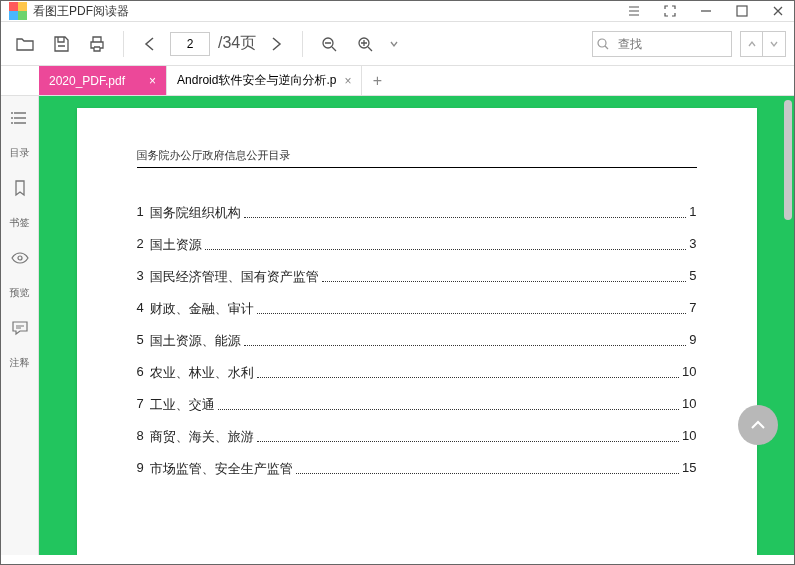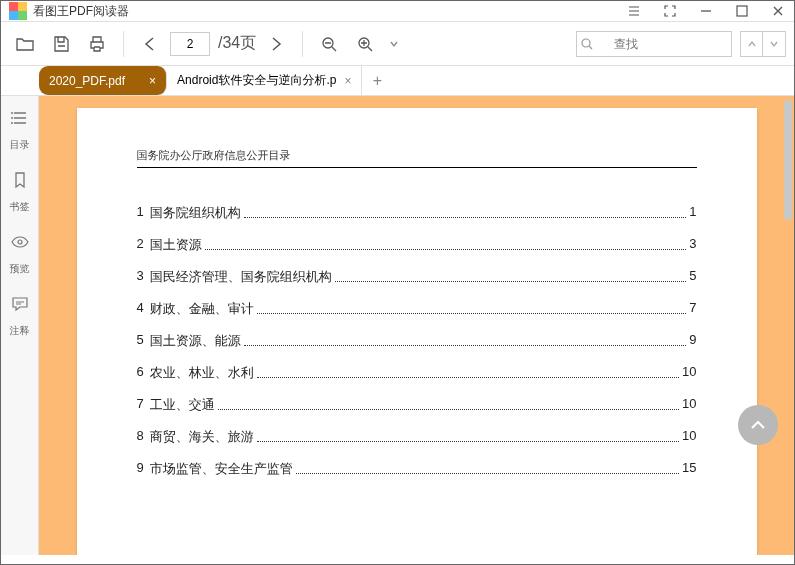--- a/index.html
+++ b/index.html
@@ -10,36 +10,36 @@
 .logo-top { display: flex; height: 9px; }
 .logo-sq { width: 9px; height: 9px; }
 .app-title { font-size: 12px; color: #333; flex: 1; }
 .win-controls { display: flex; gap: 20px; }
 .win-btn { width: 16px; height: 16px; display: flex; align-items: center; justify-content: center; color: #555; cursor: pointer; }
 .toolbar { height: 44px; display: flex; align-items: center; padding: 0 8px; border-bottom: 1px solid #e0e0e0; gap: 4px; }
 .tbtn { width: 32px; height: 32px; display: flex; align-items: center; justify-content: center; color: #555; cursor: pointer; }
 .vsep { width: 1px; height: 26px; background: #e0e0e0; margin: 0 6px; }
 .page-input { width: 40px; height: 24px; border: 1px solid #ccc; text-align: center; font-size: 12px; }
 .page-total { font-size: 16px; color: #555; margin-left: 4px; }
-.search-box { margin-left: auto; display: flex; align-items: center; border: 1px solid #ccc; height: 26px; width: 156px; padding: 0 3px; gap: 20px; }
+.search-box { margin-left: auto; display: flex; align-items: center; border: 1px solid #ccc; height: 26px; width: 140px; padding: 0 3px; gap: 8px; }
 .search-input { border: none; outline: none; width: 90px; font-size: 12px; color: #999; }
 .nav-updown { display: flex; border: 1px solid #ccc; height: 26px; margin-left: 4px; }
 .nav-ud-btn { width: 22px; display: flex; align-items: center; justify-content: center; color: #888; border-right: 1px solid #ccc; cursor: pointer; }
 .nav-ud-btn:last-child { border-right: none; }
 .tabbar { height: 30px; display: flex; align-items: stretch; border-bottom: 1px solid #e0e0e0; padding-left: 38px; }
 .tab { display: flex; align-items: center; padding: 0 10px; font-size: 12px; border-right: 1px solid #e0e0e0; cursor: pointer; }
-.tab.active { background: #a16207; color: #fff; border-radius: 9px; }
+.tab.active { background: #ec4899; color: #fff; }
 .tab-close { margin-left: 24px; font-size: 12px; }
 .tab.inactive .tab-close { color: #888; margin-left: 8px; }
 .tab-add { width: 30px; display: flex; align-items: center; justify-content: center; color: #888; cursor: pointer; }
 .body-area { display: flex; height: calc(100% - 104px); }
 .sidebar { width: 38px; background: #f7f7f7; border-right: 1px solid #e0e0e0; display: flex; flex-direction: column; align-items: center; padding-top: 12px; gap: 18px; }
-.side-item { display: flex; flex-direction: column; align-items: center; gap: 10px; color: #666; cursor: pointer; font-size: 10px; }
+.side-item { display: flex; flex-direction: column; align-items: center; gap: 18px; color: #666; cursor: pointer; font-size: 10px; }
 .side-icon { width: 20px; height: 20px; }
-.content { flex: 1; background: #fdba74; position: relative; overflow: hidden; display: flex; justify-content: center; }
+.content { flex: 1; background: #22c55e; position: relative; overflow: hidden; display: flex; justify-content: center; }
 .page { width: 680px; background: #fff; margin-top: 12px; padding: 40px 60px; box-shadow: 0 1px 3px rgba(0,0,0,0.15); }
 .page-header { font-size: 11px; color: #333; padding-bottom: 4px; border-bottom: 1.5px solid #000; margin-bottom: 36px; }
 .toc-title { text-align: center; font-size: 26px; letter-spacing: 14px; font-weight: bold; margin-bottom: 36px; }
 .toc-entry { font-size: 13px; color: #222; margin-bottom: 14px; display: flex; white-space: nowrap; }
 .toc-num { margin-right: 6px; }
 .toc-text { }
 .toc-dots { flex: 1; border-bottom: 1.5px dotted #333; margin: 0 3px 4px 3px; }
 .toc-page { }
 .scroll-fab { position: absolute; right: 16px; bottom: 110px; width: 40px; height: 40px; border-radius: 50%; background: #b8b8b8; display: flex; align-items: center; justify-content: center; color: #fff; cursor: pointer; }
 .vscroll { position: absolute; right: 2px; top: 4px; width: 8px; height: 120px; background: #c8c8c8; border-radius: 4px; }
@@ -215,21 +215,21 @@
               <span class="toc-page">1</span>
             </div>
             <div class="toc-entry">
               <span class="toc-num">2</span>
               <span class="toc-text">国土资源</span>
               <span class="toc-dots"></span>
               <span class="toc-page">3</span>
             </div>
             <div class="toc-entry">
               <span class="toc-num">3</span>
-              <span class="toc-text">国民经济管理、国务院组织机构</span>
+              <span class="toc-text">国民经济管理、国有资产监管</span>
               <span class="toc-dots"></span>
               <span class="toc-page">5</span>
             </div>
             <div class="toc-entry">
               <span class="toc-num">4</span>
               <span class="toc-text">财政、金融、审计</span>
               <span class="toc-dots"></span>
               <span class="toc-page">7</span>
             </div>
             <div class="toc-entry">

